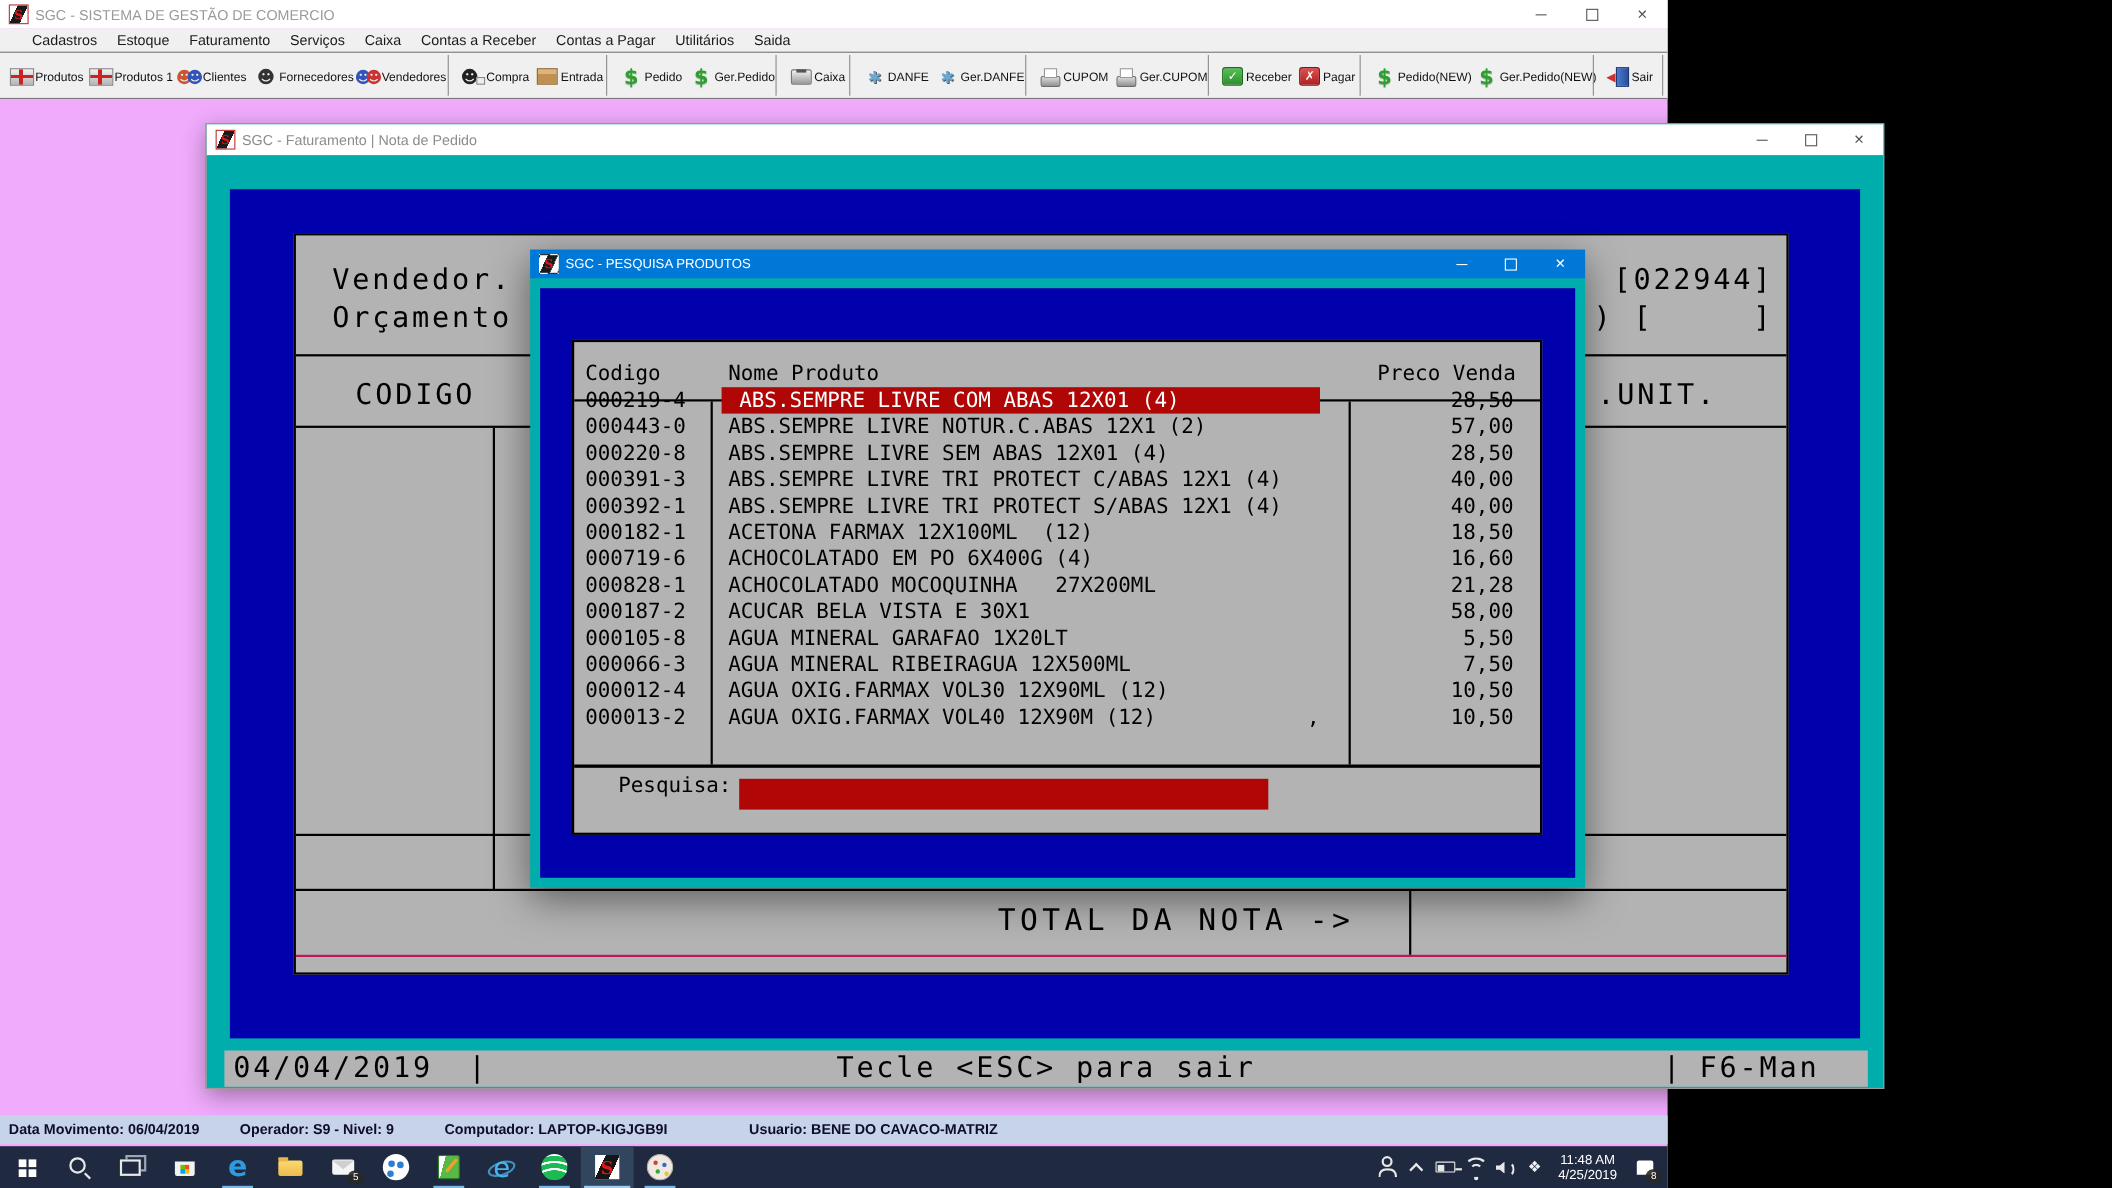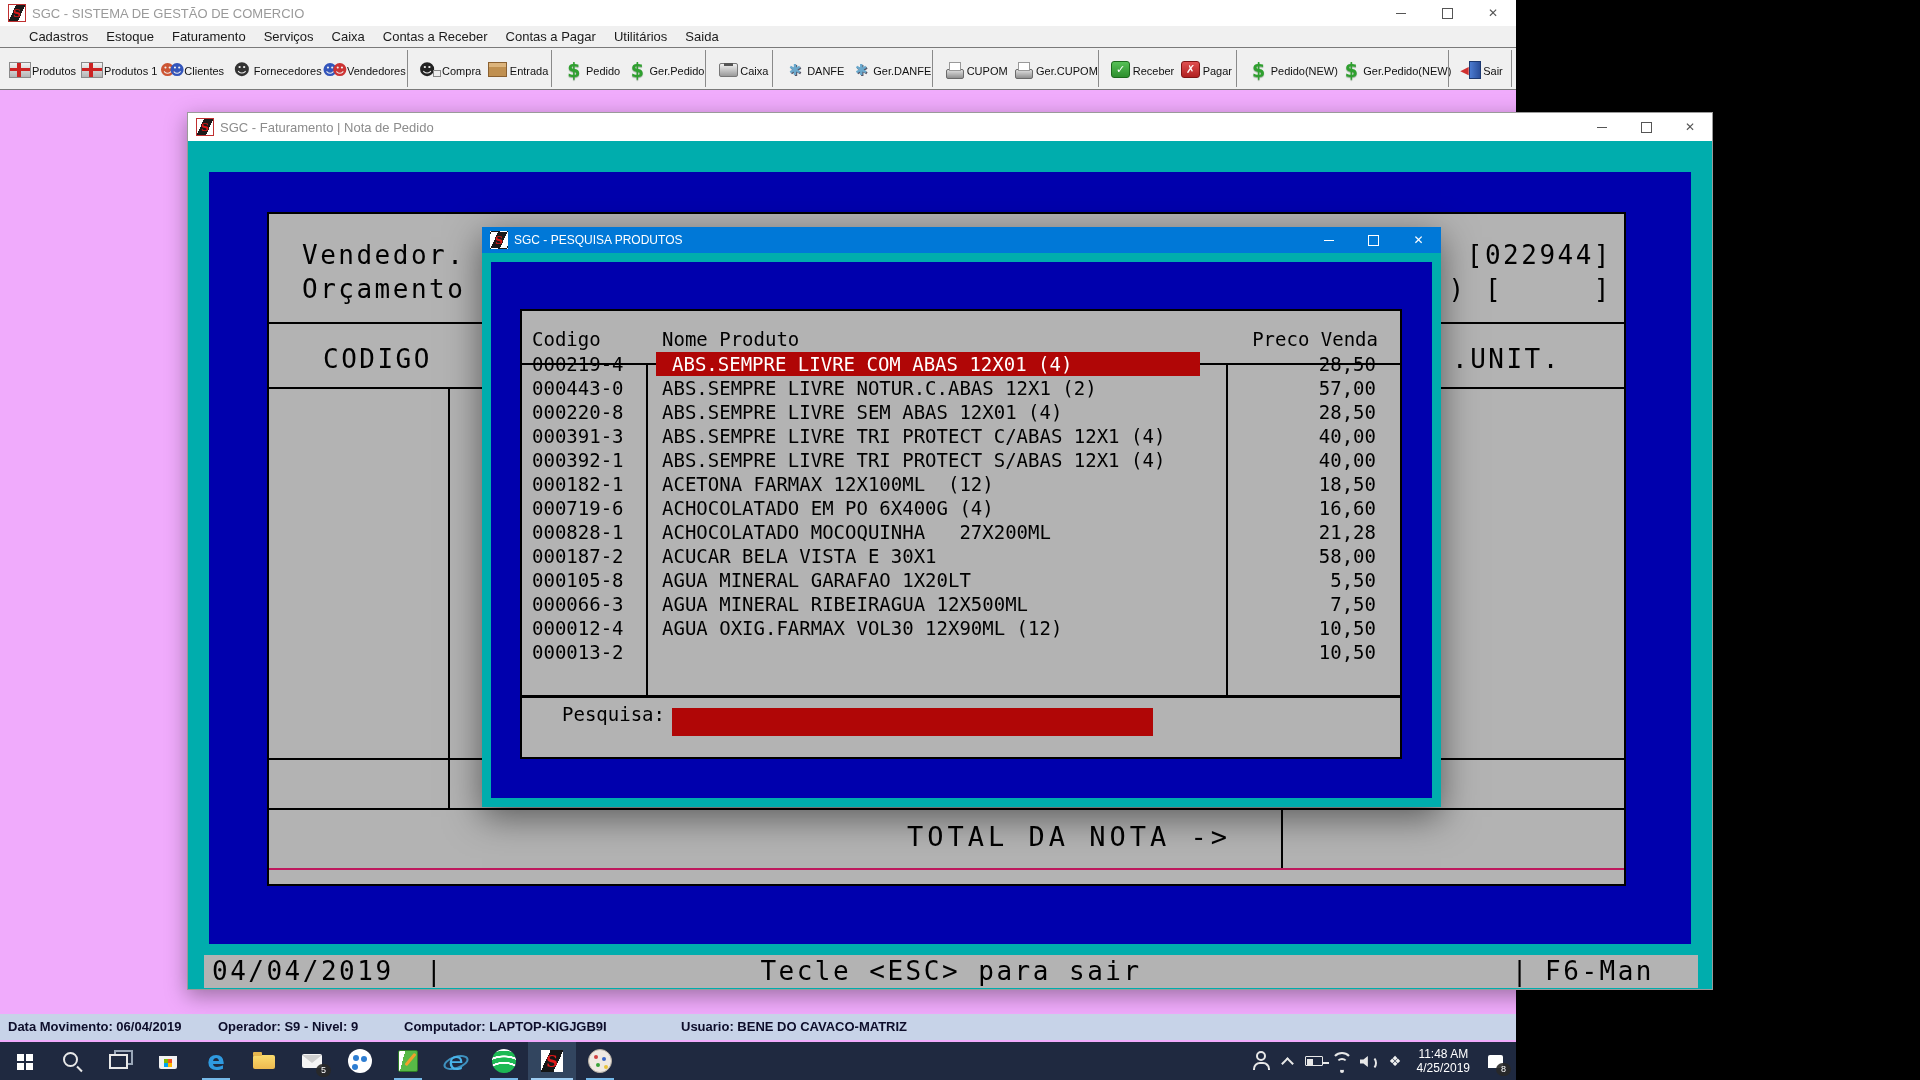--- a/index.html
+++ b/index.html
@@ -398,20 +398,21 @@
     <span class="n">AGUA MINERAL RIBEIRAGUA 12X500ML</span>
     <span class="p">7,50</span>
   </div>
           <div class="t-row">
     <span class="c">000012-4</span>
     <span class="n">AGUA OXIG.FARMAX VOL30 12X90ML (12)</span>
     <span class="p">10,50</span>
   </div>
           <div class="t-row">
     <span class="c">000013-2</span>
+    <span class="n">AGUA OXIG.FARMAX VOL40 12X90M (12)            ,</span>
     <span class="p">10,50</span>
   </div>
         </div>
       <div class="line t-hr2"></div>
       <span class="s-label">Pesquisa:</span>
       <div class="s-input"></div>
     </div>
   </div>
 
   <div class="appstatus">

